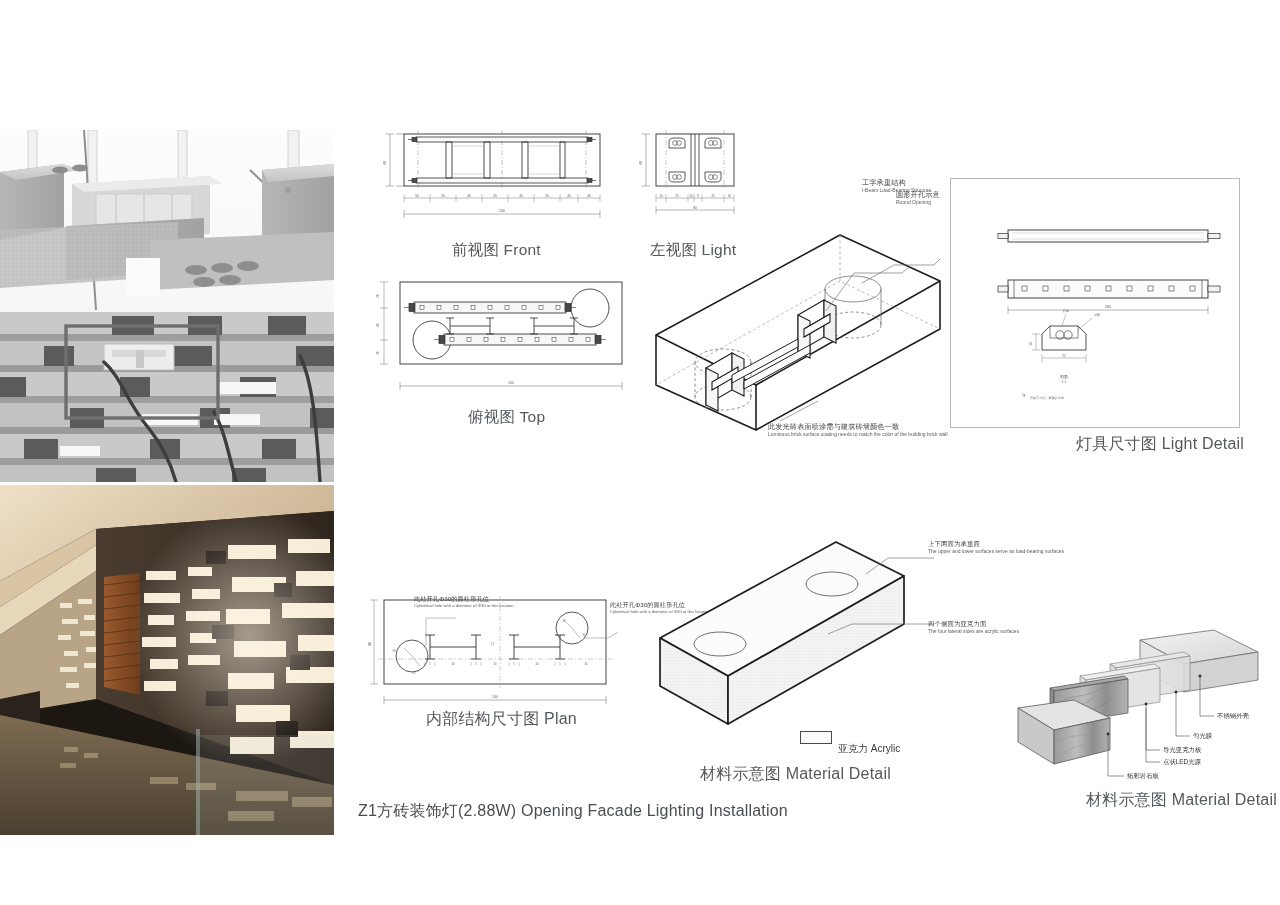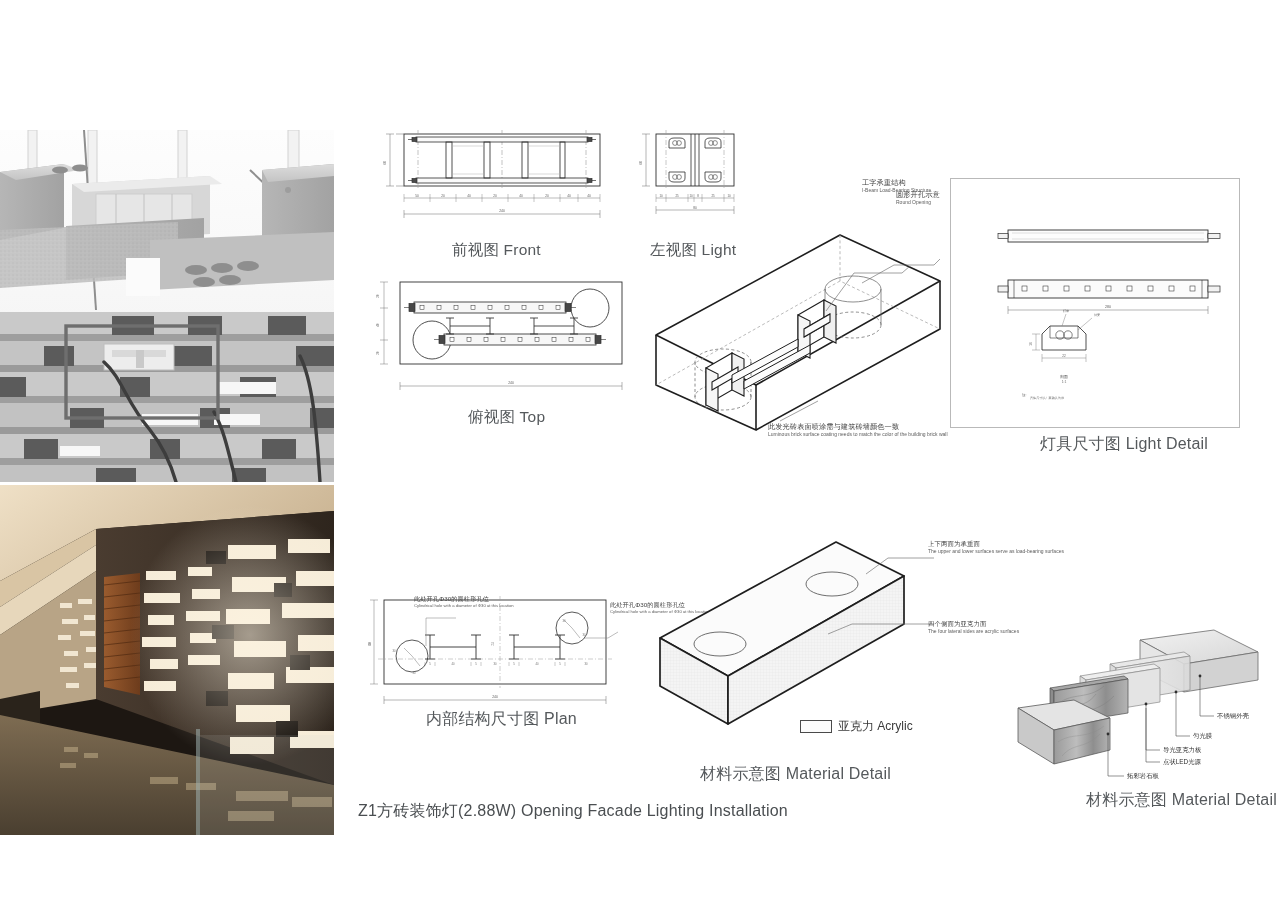--- a/index.html
+++ b/index.html
@@ -35,21 +35,21 @@
   .anno.tiny .en{font-size:4.2px;}
   .anno.mini .cn{font-size:6.4px;}
 
   
   svg{display:block;overflow:visible;}
   .dwg{position:absolute;}
 
   
   .legend-row{position:absolute;display:flex;align-items:center;gap:6px;}
   .legend-sw{width:30px;height:11px;border:1px solid #4a4a4a;background:#fbfbfb;}
-  .legend-tx{font-size:12px;color:#3a3a3a;white-space:nowrap;}
+  .legend-tx{font-size:10px;color:#3a3a3a;white-space:nowrap;margin-top:24px;}
 </style>
 </head>
 <body>
 
 <div class="board">
 
   <div class="photo" id="photo-top">
     <svg width="334" height="352" viewBox="0 0 334 352">
       <defs>
         <linearGradient id="skyG" x1="0" y1="0" x2="0" y2="1">
@@ -653,21 +653,21 @@
         <text x="114" y="178.5" text-anchor="middle">22</text>
         <text x="116" y="134" text-anchor="middle">灯珠</text>
         <text x="144" y="138" text-anchor="start">外壳</text>
       </g>
       <text x="114" y="200" font-size="3.8" fill="#4a4a4a" text-anchor="middle" font-family="Liberation Sans, sans-serif">剖面</text>
       <text x="114" y="205" font-size="3.4" fill="#6a6a6a" text-anchor="middle" font-family="Liberation Sans, sans-serif">1:1</text>
       <text x="72" y="218" font-size="3.4" fill="#4a4a4a" font-family="Liberation Sans, sans-serif">注:</text>
       <text x="80" y="221" font-size="3.1" fill="#6a6a6a" font-family="Liberation Sans, sans-serif">具体尺寸以厂家确认为准</text>
     </svg>
   </div>
-  <div class="caption big" id="cap-lightdetail" style="left:1040px;top:434px;">灯具尺寸图 Light Detail</div>
+  <div class="caption big" id="cap-lightdetail" style="left:1076px;top:434px;">灯具尺寸图 Light Detail</div>
 
   <div class="dwg" id="dwg-plan" style="left:368px;top:588px;">
     <svg width="260" height="125" viewBox="0 0 260 125">
       <g stroke="#2f2f2f" fill="none">
         <rect x="16" y="12" width="222" height="84" stroke-width="0.9" fill="#ffffff"></rect>
 
         <circle cx="44" cy="68" r="16" stroke-width="0.8"></circle>
         <circle cx="204" cy="40" r="16" stroke-width="0.8"></circle>
 
         <g stroke-width="0.9">

